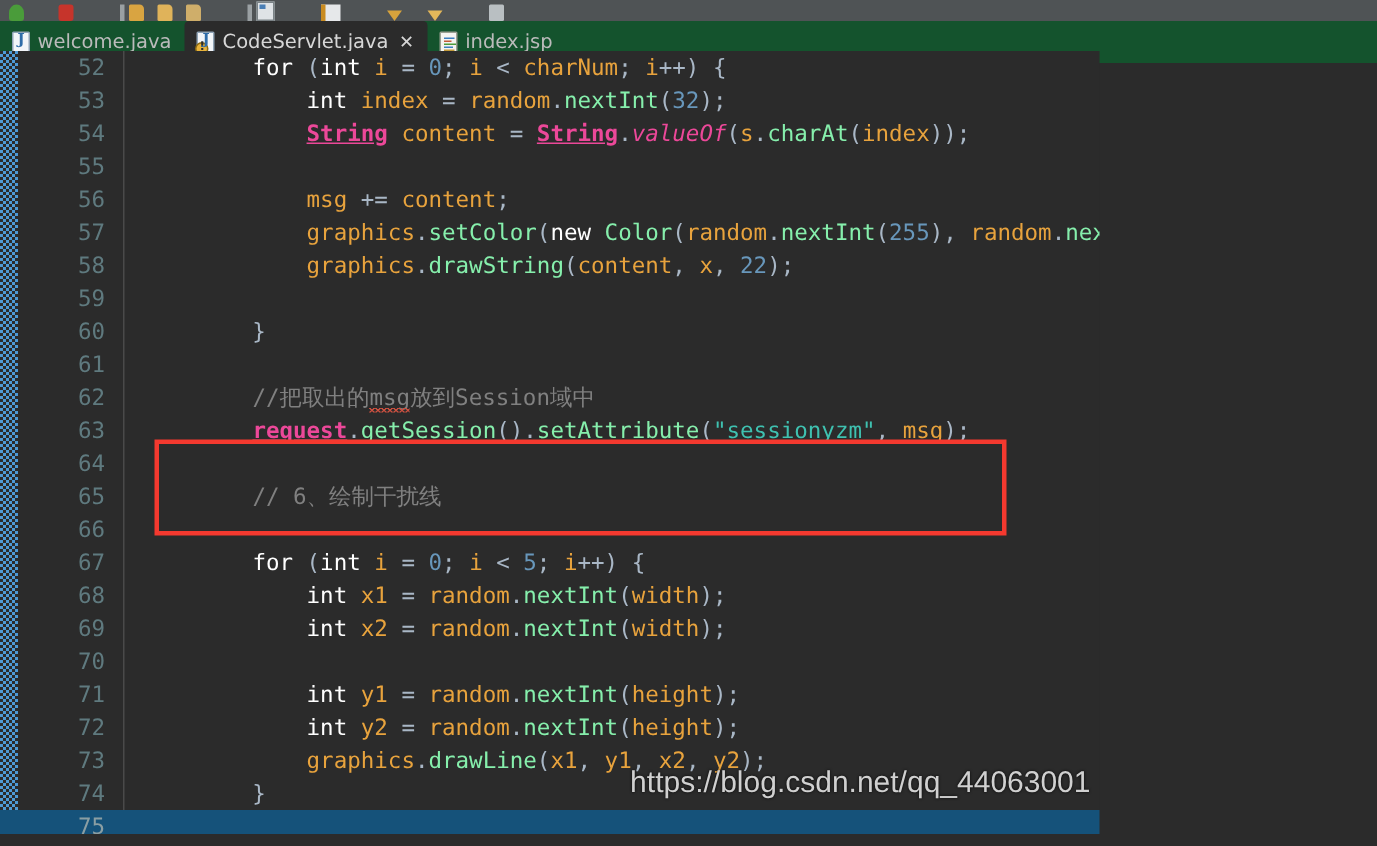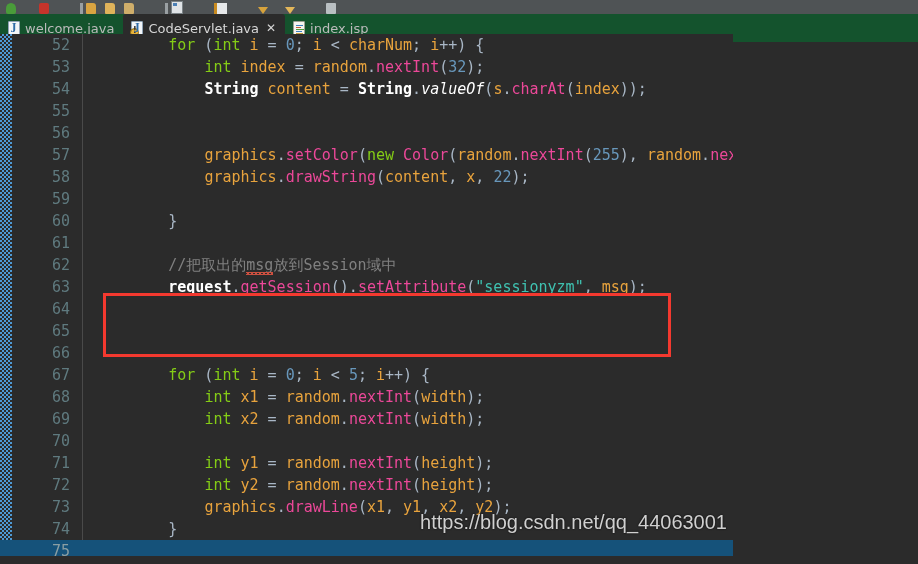--- a/index.html
+++ b/index.html
@@ -173,28 +173,28 @@
     font-size: 15px;
   }
   .ltext {
     position: absolute; left: 96px; top: 0;
     color: #a9b7c6;
   }
   .row.selected {
     background: #15527a;
   }
   .row.selected .lnum { color: #8a9ea3; }           
-  .kw2  { color: #84cc16; }
-  .typ  { color: #ffffff; font-weight: bold; }  
+  .kw2  { color: #ffffff; }
+  .typ  { color: #ec4899; font-weight: bold; text-decoration: underline; }  
   .var  { color: #e8a33d; }           
-  .meth { color: #ec4899; }           
+  .meth { color: #86efac; }           
   .num  { color: #6897bb; }           
   .str  { color: #3fc1b0; }           
   .cmt  { color: #808080; }           
-  .stat { color: #ffffff; font-style: italic; text-align: center; }
+  .stat { color: #ec4899; font-style: italic; text-align: center; }
   .pun  { color: #a9b7c6; }
 
   
   .redbox {
     position: absolute;
     left: 103px; top: 259px;
     width: 568px; height: 64px;
     border: 3px solid #f4392f;
     box-sizing: border-box;
     pointer-events: none;
@@ -293,30 +293,30 @@
   </div>
 
   <div class="editor">
     <div class="vcs-stripe"></div>
     <div class="gutter-line"></div>
     <div class="code-area" id="code-area">
         <div class="row"><span class="lnum">52</span><span class="ltext"><span class="pun">        </span><span class="kw2">for</span><span class="pun"> (</span><span class="kw2">int</span><span class="pun"> </span><span class="var">i</span><span class="pun"> = </span><span class="num">0</span><span class="pun">; </span><span class="var">i</span><span class="pun"> &lt; </span><span class="var">charNum</span><span class="pun">; </span><span class="var">i</span><span class="pun">++) {</span></span></div>
         <div class="row"><span class="lnum">53</span><span class="ltext"><span class="pun">            </span><span class="kw2">int</span><span class="pun"> </span><span class="var">index</span><span class="pun"> = </span><span class="var">random</span><span class="pun">.</span><span class="meth">nextInt</span><span class="pun">(</span><span class="num">32</span><span class="pun">);</span></span></div>
         <div class="row"><span class="lnum">54</span><span class="ltext"><span class="pun">            </span><span class="typ">String</span><span class="pun"> </span><span class="var">content</span><span class="pun"> = </span><span class="typ">String</span><span class="pun">.</span><span class="stat">valueOf</span><span class="pun">(</span><span class="var">s</span><span class="pun">.</span><span class="meth">charAt</span><span class="pun">(</span><span class="var">index</span><span class="pun">));</span></span></div>
         <div class="row"><span class="lnum">55</span><span class="ltext"></span></div>
-        <div class="row"><span class="lnum">56</span></div>
+        <div class="row"><span class="lnum">56</span><span class="ltext"><span class="pun">            </span><span class="var">msg</span><span class="pun"> += </span><span class="var">content</span><span class="pun">;</span></span></div>
         <div class="row"><span class="lnum">57</span><span class="ltext"><span class="pun">            </span><span class="var">graphics</span><span class="pun">.</span><span class="meth">setColor</span><span class="pun">(</span><span class="kw2">new</span><span class="pun"> </span><span class="meth">Color</span><span class="pun">(</span><span class="var">random</span><span class="pun">.</span><span class="meth">nextInt</span><span class="pun">(</span><span class="num">255</span><span class="pun">), </span><span class="var">random</span><span class="pun">.</span><span class="meth">nextInt</span><span class="pun">(</span><span class="num">255</span><span class="pun">), </span><span class="var">random</span></span></div>
         <div class="row"><span class="lnum">58</span><span class="ltext"><span class="pun">            </span><span class="var">graphics</span><span class="pun">.</span><span class="meth">drawString</span><span class="pun">(</span><span class="var">content</span><span class="pun">, </span><span class="var">x</span><span class="pun">, </span><span class="num">22</span><span class="pun">);</span></span></div>
         <div class="row"><span class="lnum">59</span></div>
         <div class="row"><span class="lnum">60</span><span class="ltext"><span class="pun">        }</span></span></div>
         <div class="row"><span class="lnum">61</span><span class="ltext"></span></div>
         <div class="row"><span class="lnum">62</span><span class="ltext"><span class="pun">        </span><span class="cmt">//把取出的</span><span class="squiggle">msg</span><span class="cmt">放到Session域中</span></span></div>
         <div class="row"><span class="lnum">63</span><span class="ltext"><span class="pun">        </span><span class="typ">request</span><span class="pun">.</span><span class="meth">getSession</span><span class="pun">().</span><span class="meth">setAttribute</span><span class="pun">(</span><span class="str">"sessionyzm"</span><span class="pun">, </span><span class="var">msg</span><span class="pun">);</span></span></div>
         <div class="row"><span class="lnum">64</span><span class="ltext"></span></div>
-        <div class="row"><span class="lnum">65</span><span class="ltext"><span class="pun">        </span></span></div>
+        <div class="row"><span class="lnum">65</span><span class="ltext"><span class="pun">        </span><span class="cmt">// 6、绘制干扰线</span></span></div>
         <div class="row"><span class="lnum">66</span></div>
         <div class="row"><span class="lnum">67</span><span class="ltext"><span class="pun">        </span><span class="kw2">for</span><span class="pun"> (</span><span class="kw2">int</span><span class="pun"> </span><span class="var">i</span><span class="pun"> = </span><span class="num">0</span><span class="pun">; </span><span class="var">i</span><span class="pun"> &lt; </span><span class="num">5</span><span class="pun">; </span><span class="var">i</span><span class="pun">++) {</span></span></div>
         <div class="row"><span class="lnum">68</span><span class="ltext"><span class="pun">            </span><span class="kw2">int</span><span class="pun"> </span><span class="var">x1</span><span class="pun"> = </span><span class="var">random</span><span class="pun">.</span><span class="meth">nextInt</span><span class="pun">(</span><span class="var">width</span><span class="pun">);</span></span></div>
         <div class="row"><span class="lnum">69</span><span class="ltext"><span class="pun">            </span><span class="kw2">int</span><span class="pun"> </span><span class="var">x2</span><span class="pun"> = </span><span class="var">random</span><span class="pun">.</span><span class="meth">nextInt</span><span class="pun">(</span><span class="var">width</span><span class="pun">);</span></span></div>
         <div class="row"><span class="lnum">70</span><span class="ltext"></span></div>
         <div class="row"><span class="lnum">71</span><span class="ltext"><span class="pun">            </span><span class="kw2">int</span><span class="pun"> </span><span class="var">y1</span><span class="pun"> = </span><span class="var">random</span><span class="pun">.</span><span class="meth">nextInt</span><span class="pun">(</span><span class="var">height</span><span class="pun">);</span></span></div>
         <div class="row"><span class="lnum">72</span><span class="ltext"><span class="pun">            </span><span class="kw2">int</span><span class="pun"> </span><span class="var">y2</span><span class="pun"> = </span><span class="var">random</span><span class="pun">.</span><span class="meth">nextInt</span><span class="pun">(</span><span class="var">height</span><span class="pun">);</span></span></div>
         <div class="row"><span class="lnum">73</span><span class="ltext"><span class="pun">            </span><span class="var">graphics</span><span class="pun">.</span><span class="meth">drawLine</span><span class="pun">(</span><span class="var">x1</span><span class="pun">, </span><span class="var">y1</span><span class="pun">, </span><span class="var">x2</span><span class="pun">, </span><span class="var">y2</span><span class="pun">);</span></span></div>
         <div class="row"><span class="lnum">74</span><span class="ltext"><span class="pun">        }</span></span></div>
         <div class="row selected"><span class="lnum">75</span><span class="ltext"></span></div>

